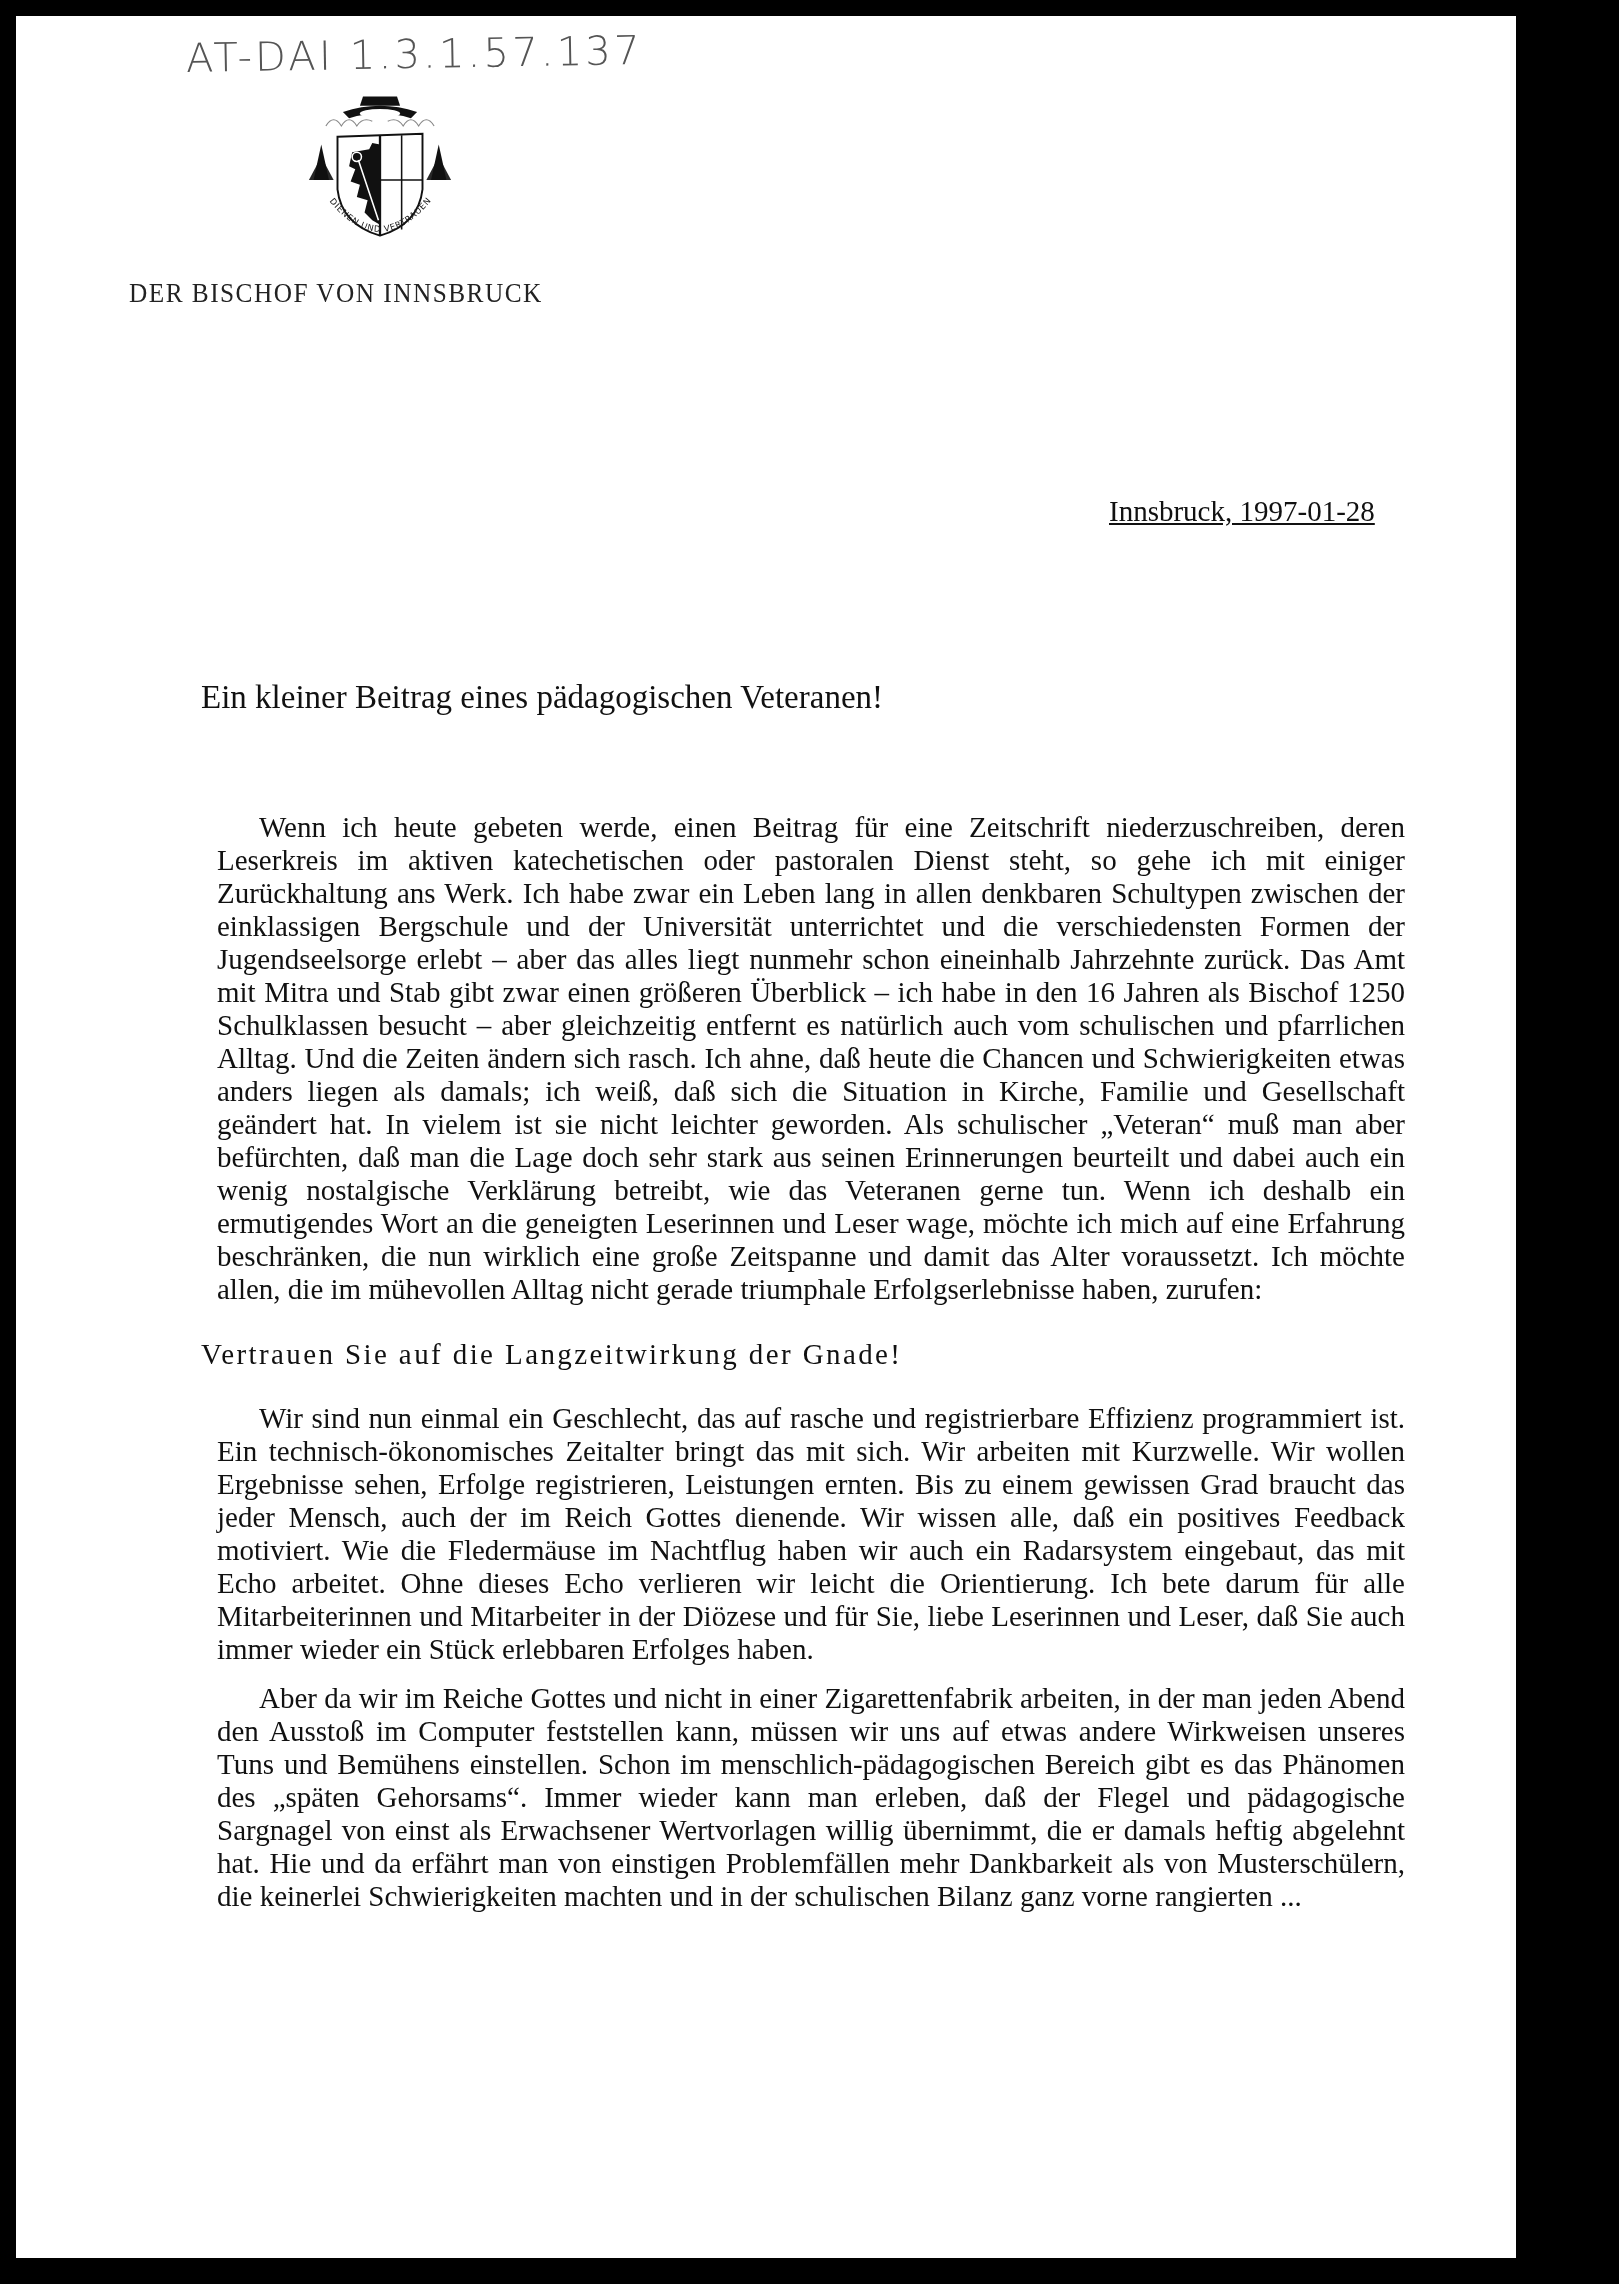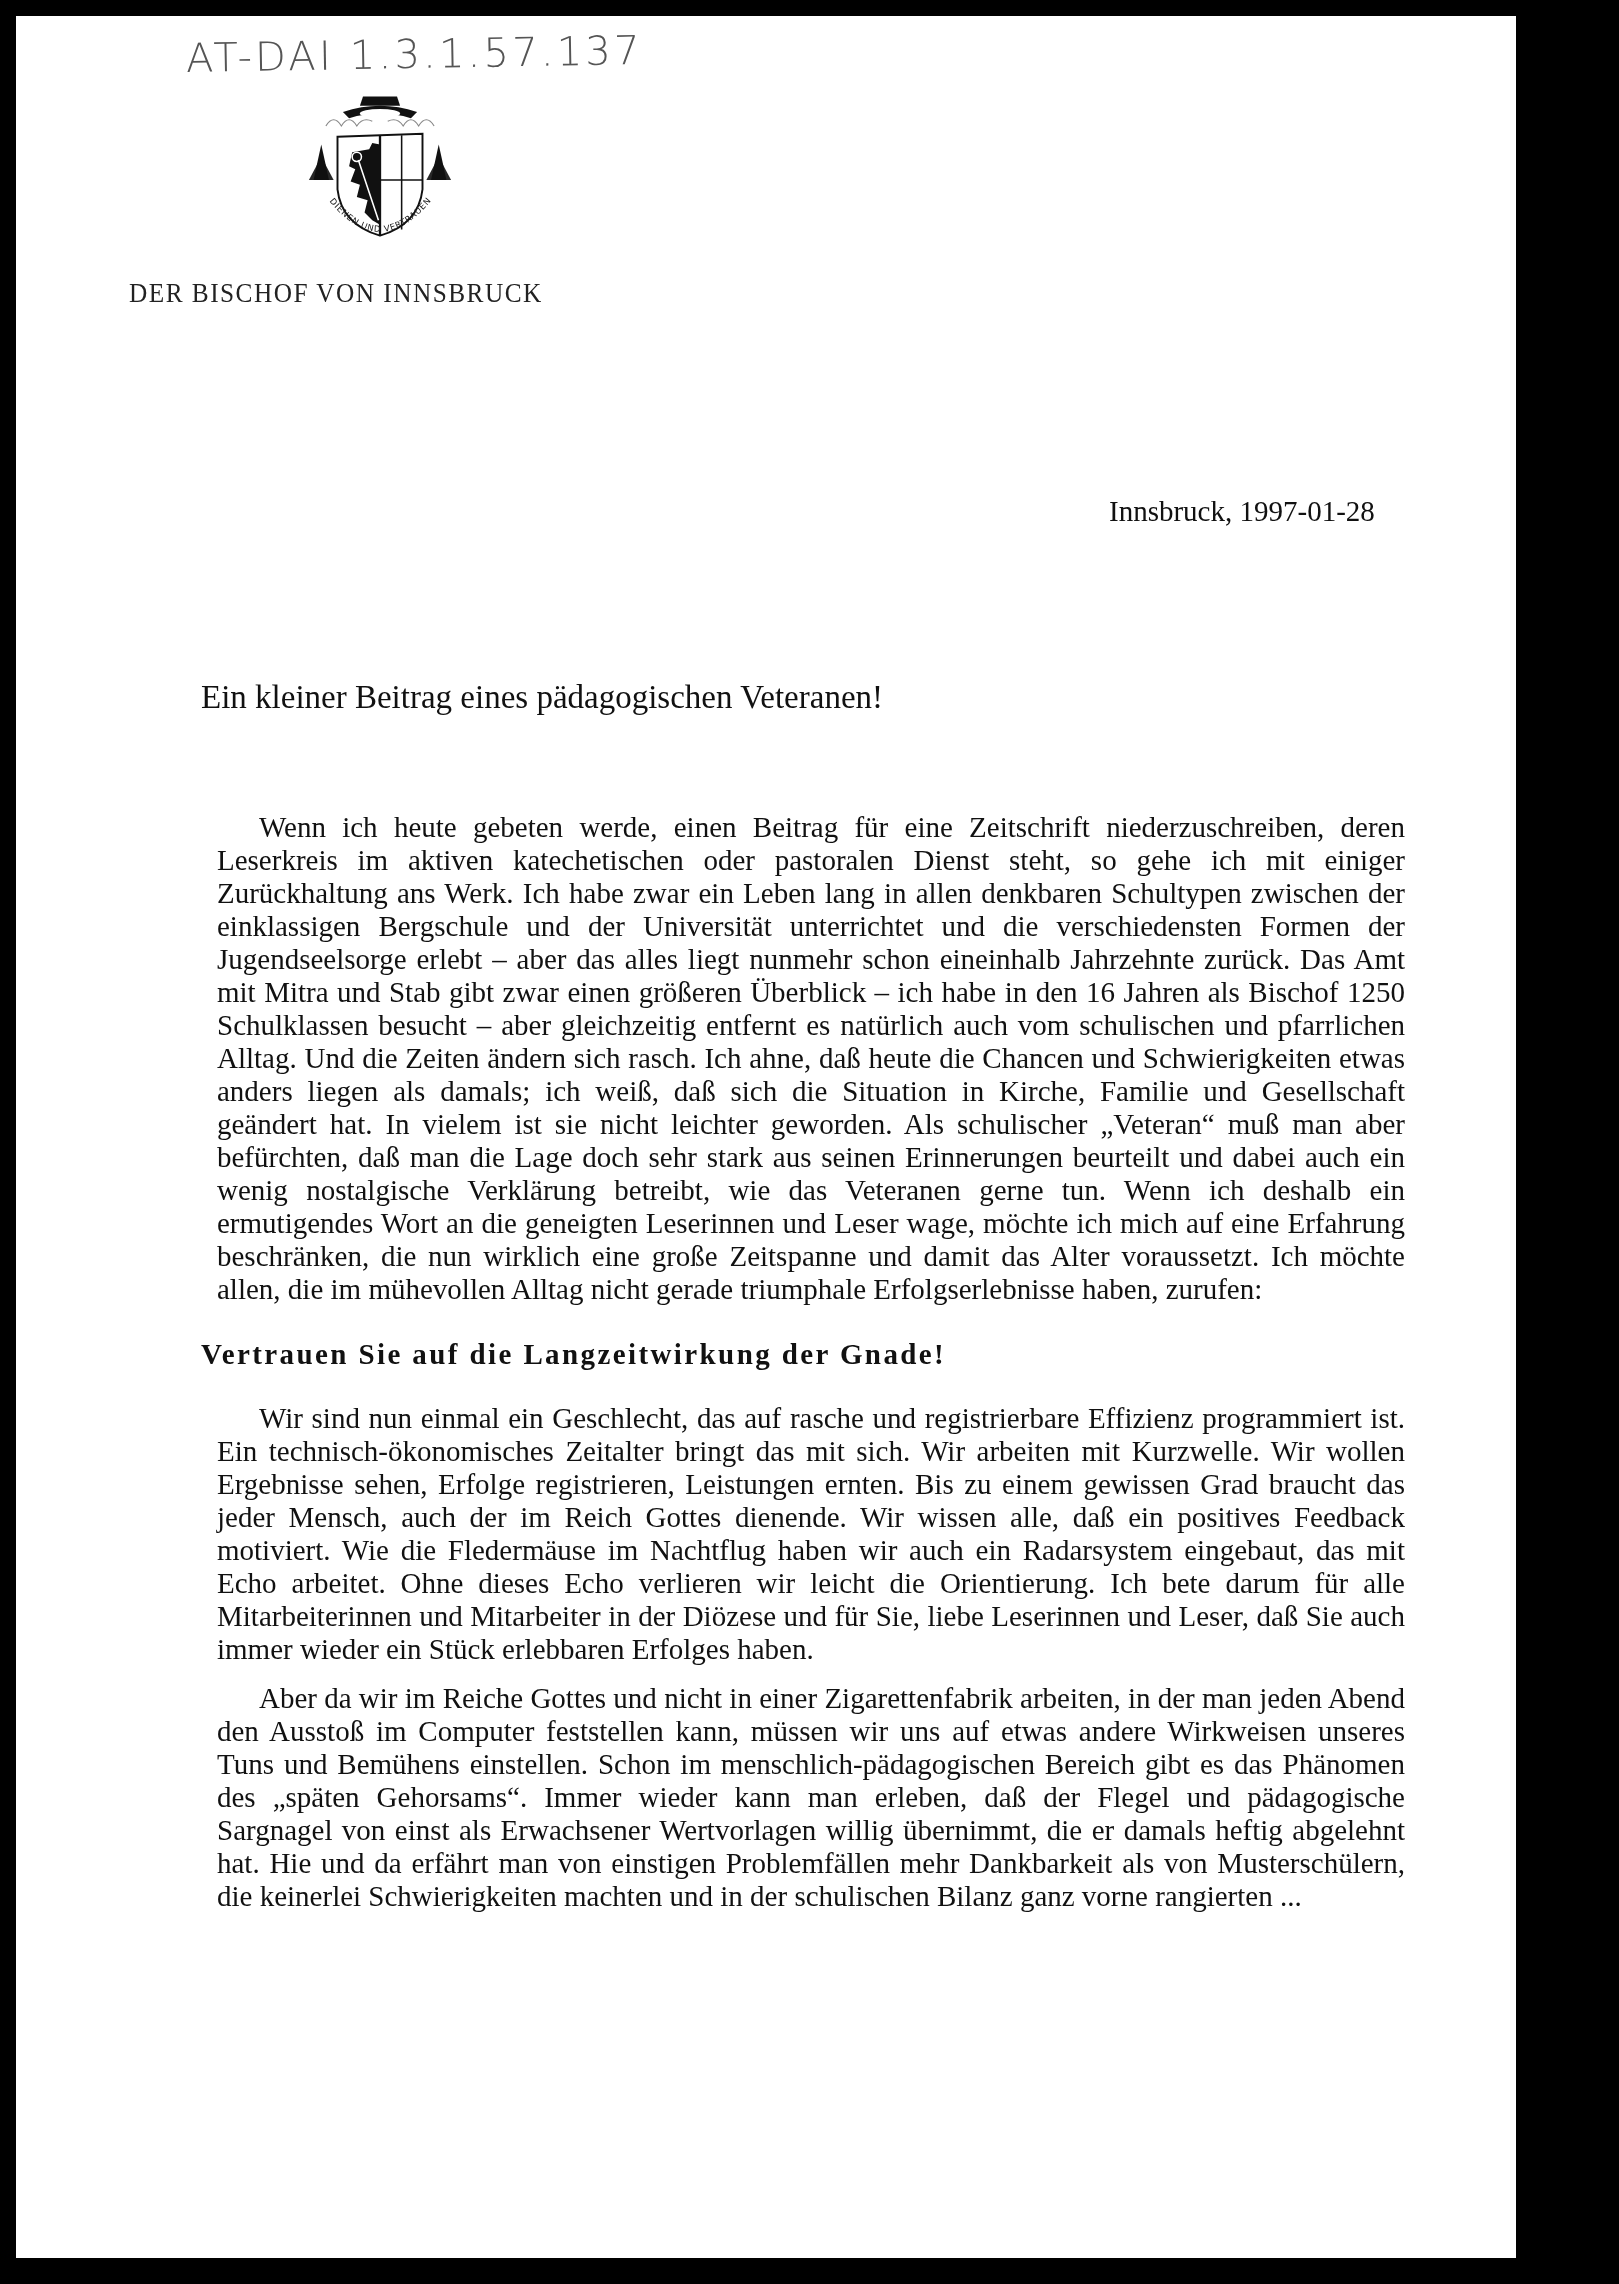--- a/index.html
+++ b/index.html
@@ -38,20 +38,21 @@
       font-size: 27.5px;
       letter-spacing: 1.6px;
       color: #222;
       transform: scaleX(0.92);
       transform-origin: left;
     }
     .date {
       position: absolute;
       left: 1093px; top: 479px;
       font-size: 29px;
+      text-decoration: underline;
     }
     .subject {
       position: absolute;
       left: 185px; top: 663px;
       font-size: 33px;
     }
     .body-text {
       position: absolute;
       left: 185px; top: 779px;
       width: 1220px;
@@ -60,21 +61,20 @@
       text-align: justify;
     }
     .body-text p { margin: 16px; text-indent: 42px; }
     .p1 { margin-bottom: 0; }
     .motto {
       font-size: 29px;
       letter-spacing: 2.4px;
       margin: 32px 0 31px 0 !important;
       text-indent: 0 !important;
       text-align: left;
-      font-weight: bold;
     }
     .gap-small { margin-top: 3.2px !important; }
   </style>
 </head>
 <body>
 
 <div class="page">
 
   <div class="archive-mark">AT-DAI 1.3.1.57.137</div>
 

